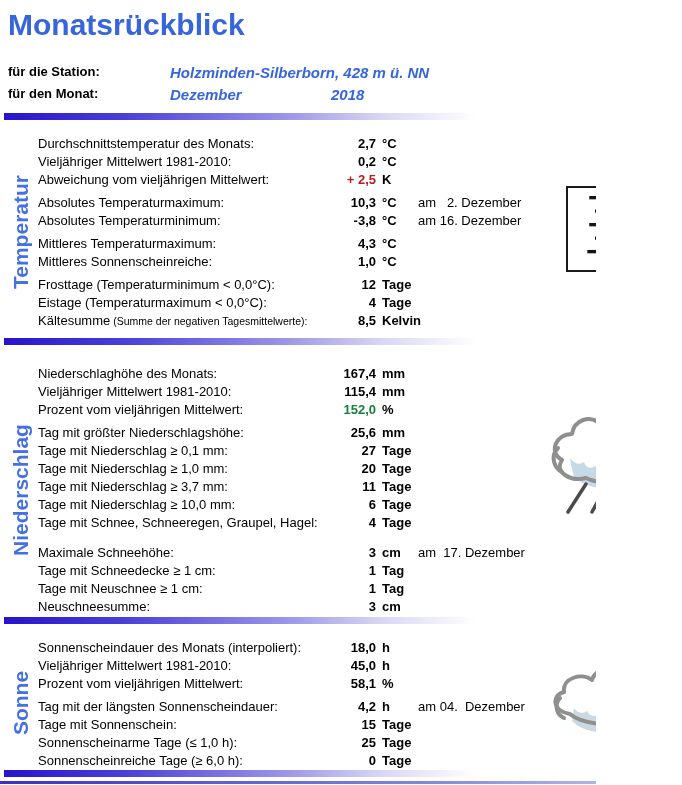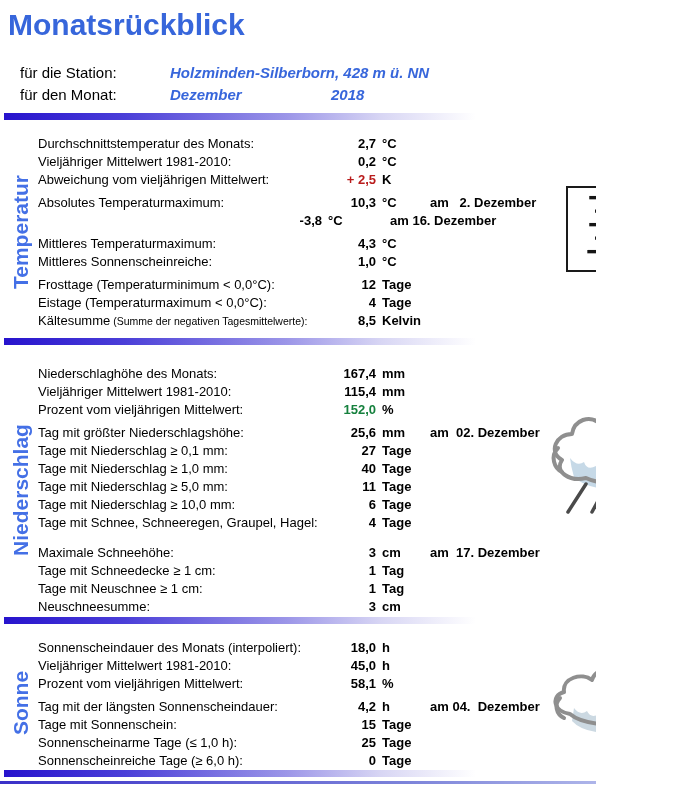--- a/index.html
+++ b/index.html
@@ -1,33 +1,33 @@
 <!DOCTYPE html>
 <html><head>
 <meta charset="utf-8">
 <style>
   html,body{margin:0;padding:0;background:#fff;}
   .page{position:relative;width:596px;height:785px;background:#fff;overflow:hidden;
         font-family:"Liberation Sans",sans-serif;color:#000;}
   .title{position:absolute;left:8px;top:8px;font-size:30px;font-weight:bold;color:#3766DB;letter-spacing:0px;}
-  .hdr-label{position:absolute;left:20px;font-size:15px;font-weight:normal;color:#000;}
+  .hdr-label{position:absolute;left:8px;font-size:13px;font-weight:bold;color:#000;}
   .hdr-value{position:absolute;font-size:15px;font-weight:bold;font-style:italic;color:#3766DB;}
   .bar{position:absolute;left:4px;width:674px;height:7px;
        background:linear-gradient(90deg,#2713CD 0%,#4B3FD8 18%,#9C96E8 42%,#D8D6F4 56%,#ffffff 70%);}
   .thinline{position:absolute;left:0px;width:682px;height:3px;
        background:linear-gradient(90deg,#3A30C8 0%,#7D84DA 60%,#C4CBF0 100%);}
   .side-label{position:absolute;left:-79px;width:200px;height:28px;line-height:28px;text-align:center;
        transform:rotate(-90deg);font-size:21px;font-weight:bold;color:#4470E6;}
   .rows{position:absolute;left:38px;width:502px;}
   .row{display:grid;grid-template-columns:284px 54px 40px 1fr;height:18px;line-height:18px;font-size:13px;}
   .row .lbl{white-space:nowrap;}
   .row .lbl .small{font-size:10.5px;margin-left:3px;}
   .row .val{text-align:right;font-weight:bold;white-space:nowrap;}
   .row .unit{padding-left:6px;font-weight:bold;white-space:nowrap;}
-  .row .extra{font-weight:bold;white-space:pre;padding-left:2px;margin-left:12px;}
+  .row .extra{font-weight:normal;white-space:pre;padding-left:2px;}
   .gap-small{margin-top:5px;}
   .gap-large{margin-top:12px;}
   .thermo-box{position:absolute;left:566px;top:186px;width:88px;height:86px;border:2.5px solid #1a1a1a;
        background:#fff;box-sizing:border-box;}
   .icon-abs{position:absolute;}
 </style>
 </head>
 <body>
 
 <div class="page">
@@ -69,20 +69,21 @@
         <span class="unit">K</span>
         <span class="extra"></span>
       </div>
       <div class="row gap-small">
         <span class="lbl"><span>Absolutes Temperaturmaximum:</span></span>
         <span class="val">10,3</span>
         <span class="unit">°C</span>
         <span class="extra">am   2. Dezember</span>
       </div>
       <div class="row">
+        <span class="lbl"><span>Absolutes Temperaturminimum:</span></span>
         <span class="val">-3,8</span>
         <span class="unit">°C</span>
         <span class="extra">am 16. Dezember</span>
       </div>
       <div class="row gap-small">
         <span class="lbl"><span>Mittleres Temperaturmaximum:</span></span>
         <span class="val">4,3</span>
         <span class="unit">°C</span>
         <span class="extra"></span>
       </div>
@@ -127,36 +128,35 @@
       <div class="row">
         <span class="lbl"><span>Prozent vom vieljährigen Mittelwert:</span></span>
         <span class="val" style="color: #15803d;">152,0</span>
         <span class="unit">%</span>
         <span class="extra"></span>
       </div>
       <div class="row gap-small">
         <span class="lbl"><span>Tag mit größter Niederschlagshöhe:</span></span>
         <span class="val">25,6</span>
         <span class="unit">mm</span>
-        <span class="extra">am  02. Dezember</span>
       </div>
       <div class="row">
         <span class="lbl"><span>Tage mit Niederschlag ≥ 0,1 mm:</span></span>
         <span class="val">27</span>
         <span class="unit">Tage</span>
         <span class="extra"></span>
       </div>
       <div class="row">
         <span class="lbl"><span>Tage mit Niederschlag ≥ 1,0 mm:</span></span>
-        <span class="val">40</span>
-        <span class="unit">Tage</span>
-        <span class="extra"></span>
-      </div>
-      <div class="row">
-        <span class="lbl"><span>Tage mit Niederschlag ≥ 5,0 mm:</span></span>
+        <span class="val">20</span>
+        <span class="unit">Tage</span>
+        <span class="extra"></span>
+      </div>
+      <div class="row">
+        <span class="lbl"><span>Tage mit Niederschlag ≥ 3,7 mm:</span></span>
         <span class="val">11</span>
         <span class="unit">Tage</span>
         <span class="extra"></span>
       </div>
       <div class="row">
         <span class="lbl"><span>Tage mit Niederschlag ≥ 10,0 mm:</span></span>
         <span class="val">6</span>
         <span class="unit">Tage</span>
         <span class="extra"></span>
       </div>

